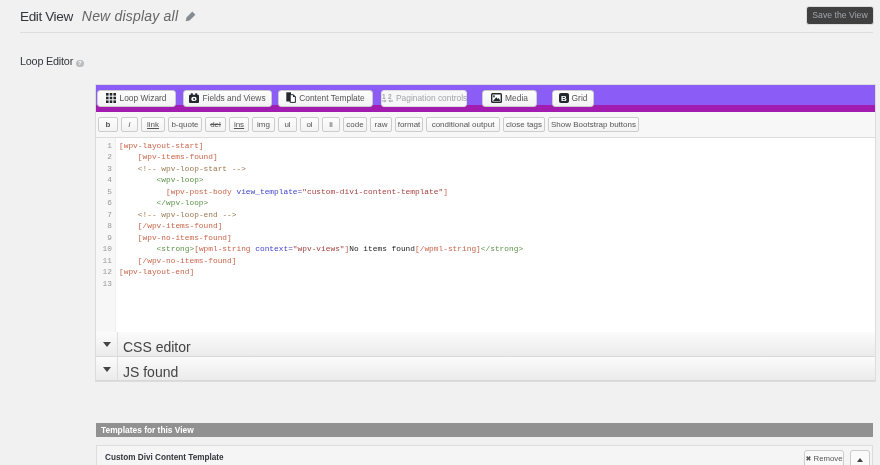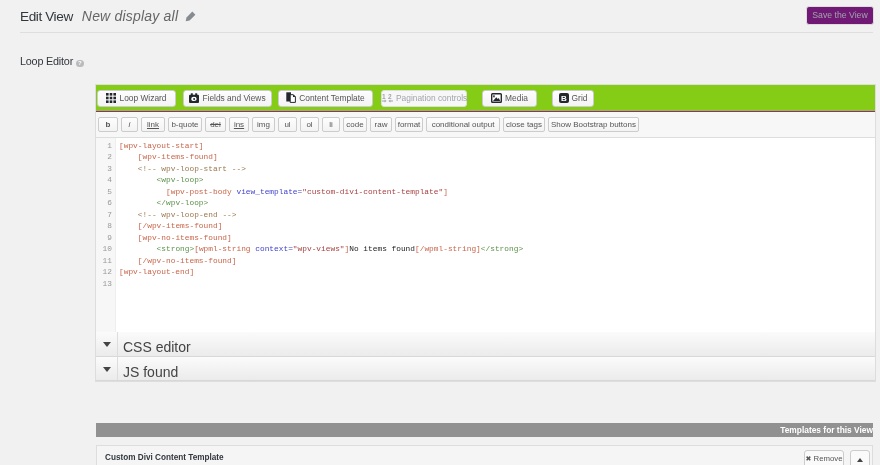--- a/index.html
+++ b/index.html
@@ -3,29 +3,29 @@
 <meta charset="utf-8">
 <style>
 * { margin:0; padding:0; box-sizing:border-box; }
 html,body { width:880px; height:465px; background:#f1f1f1; font-family:"Liberation Sans", sans-serif; overflow:hidden; }
 #page { position:relative; width:880px; height:465px; }
 
 
 .h1 { position:absolute; left:20px; top:7.5px; font-size:13.6px; color:#32373c; font-weight:400; letter-spacing:-0.4px; }
 .h1 .sub { font-style:italic; color:#666; font-size:14px; margin-left:9px; letter-spacing:0.2px; }
 .pencil { display:inline-block; margin-left:7px; } .pencil svg { vertical-align:-1px; }
-.savebtn { position:absolute; left:806px; top:6px; width:68px; height:19px; line-height:17px; text-align:center; background:#701a75; border:1px solid #ddd; border-radius:3px; color:#a0a5aa; font-size:8.7px; }
+.savebtn { position:absolute; left:806px; top:6px; width:68px; height:19px; line-height:17px; text-align:center; background:#404040; border:1px solid #ddd; border-radius:3px; color:#a0a5aa; font-size:8.7px; }
 .hrule { position:absolute; left:20px; right:7px; top:32px; border-top:1px solid #dedede; }
 
 .h2 { position:absolute; left:20px; top:55px; font-size:10.8px; color:#32373c; font-weight:400; letter-spacing:-0.2px; }
 .helpdot { display:inline-block; width:7.5px; height:7.5px; border-radius:50%; background:#b9bcbf; color:#fff; font-size:6px; text-align:center; line-height:7.5px; vertical-align:0.5px; margin-left:3px; font-weight:700; }
 
 
 #ed { position:absolute; left:95px; top:84px; width:781px; background:#fff; border:1px solid #ddd; }
-.tb1 { position:relative; height:27px; background:#84cc16; border-bottom:1px solid #a21caf;text-decoration:underline; }
+.tb1 { position:relative; height:27px; background:#8b5cf6; border-bottom:7px solid #a21caf;text-decoration:underline; }
 .btn1 { position:absolute; top:5px; height:17px; line-height:15px; text-align:center; background:linear-gradient(#fdfdfd,#f3f3f3); border:1px solid #ccc; border-radius:3px; color:#555; font-size:8.4px; white-space:nowrap; }
 .btn1 svg { vertical-align:-2px; margin-right:3px; }
 .btn1.dis { background:#f7f7f7; border-color:#ddd; color:#a0a5aa; }
 .tb2 { position:relative; height:26px; background:#f7f7f7; border-bottom:1px solid #ddd; }
 .btn2 { position:absolute; top:5px; height:15px; line-height:13px; text-align:center; background:linear-gradient(#fdfdfd,#f3f3f3); border:1px solid #ccc; border-radius:2px; color:#555; font-size:8px; white-space:nowrap; }
 
 
 #cm { position:relative; height:194px; background:#fff; font-family:"Liberation Mono", monospace; font-size:7.83px; line-height:11.5px; color:#222; }
 #gutter { position:absolute; left:0; top:0; bottom:0; width:20px; background:#f7f7f7; border-right:1px solid #eee; }
 #nums { position:absolute; top:1.5px; right:3px; text-align:right; color:#999; }
@@ -38,21 +38,21 @@
 .str { color:#a64040; }
 
 
 .crow { position:relative; height:24.5px; background:linear-gradient(#fbfbfb,#ebebeb); border-bottom:1px solid #d8d8d8; }
 .crow .arr { position:absolute; left:0; top:0; width:22px; height:100%; border-right:1px solid #ddd; }
 .crow .arr:after { content:""; position:absolute; left:7px; top:10px; border-left:4px solid transparent; border-right:4px solid transparent; border-top:5px solid #444; }
 .crow .lbl { position:absolute; left:27px; top:7px; font-size:14px; color:#444; }
 .crow.b .lbl { font-weight:700; color:#333; }
 
 
-#tbar { position:absolute; left:96px; top:423px; width:777px; height:14px; background:#919191; color:#fff; font-size:8.4px; font-weight:700; line-height:14px; padding-left:5px;text-align:right; }
+#tbar { position:absolute; left:96px; top:423px; width:777px; height:14px; background:#919191; color:#fff; font-size:8.4px; font-weight:700; line-height:14px; padding-left:5px; }
 #trow { position:absolute; left:96px; top:445px; width:777px; height:20px; background:#f5f5f5; border:1px solid #ddd; border-bottom:none; }
 #trow .nm { position:absolute; left:8px; top:7px; font-size:8.2px; font-weight:700; color:#32373c; }
 .rbtn { position:absolute; top:4px; white-space:nowrap; height:18px; line-height:16px; background:#fafafa; border:1px solid #ccc; border-radius:3px; color:#555; font-size:8.5px; text-align:center; }
 #rm { left:707px; width:40px; font-size:7.8px; }
 #up { left:753px; width:20px; }
 #up:after { content:""; position:absolute; left:6px; top:7px; border-left:3.5px solid transparent; border-right:3.5px solid transparent; border-bottom:4.5px solid #444; }
 </style>
 </head>
 <body>
 <div id="page">

